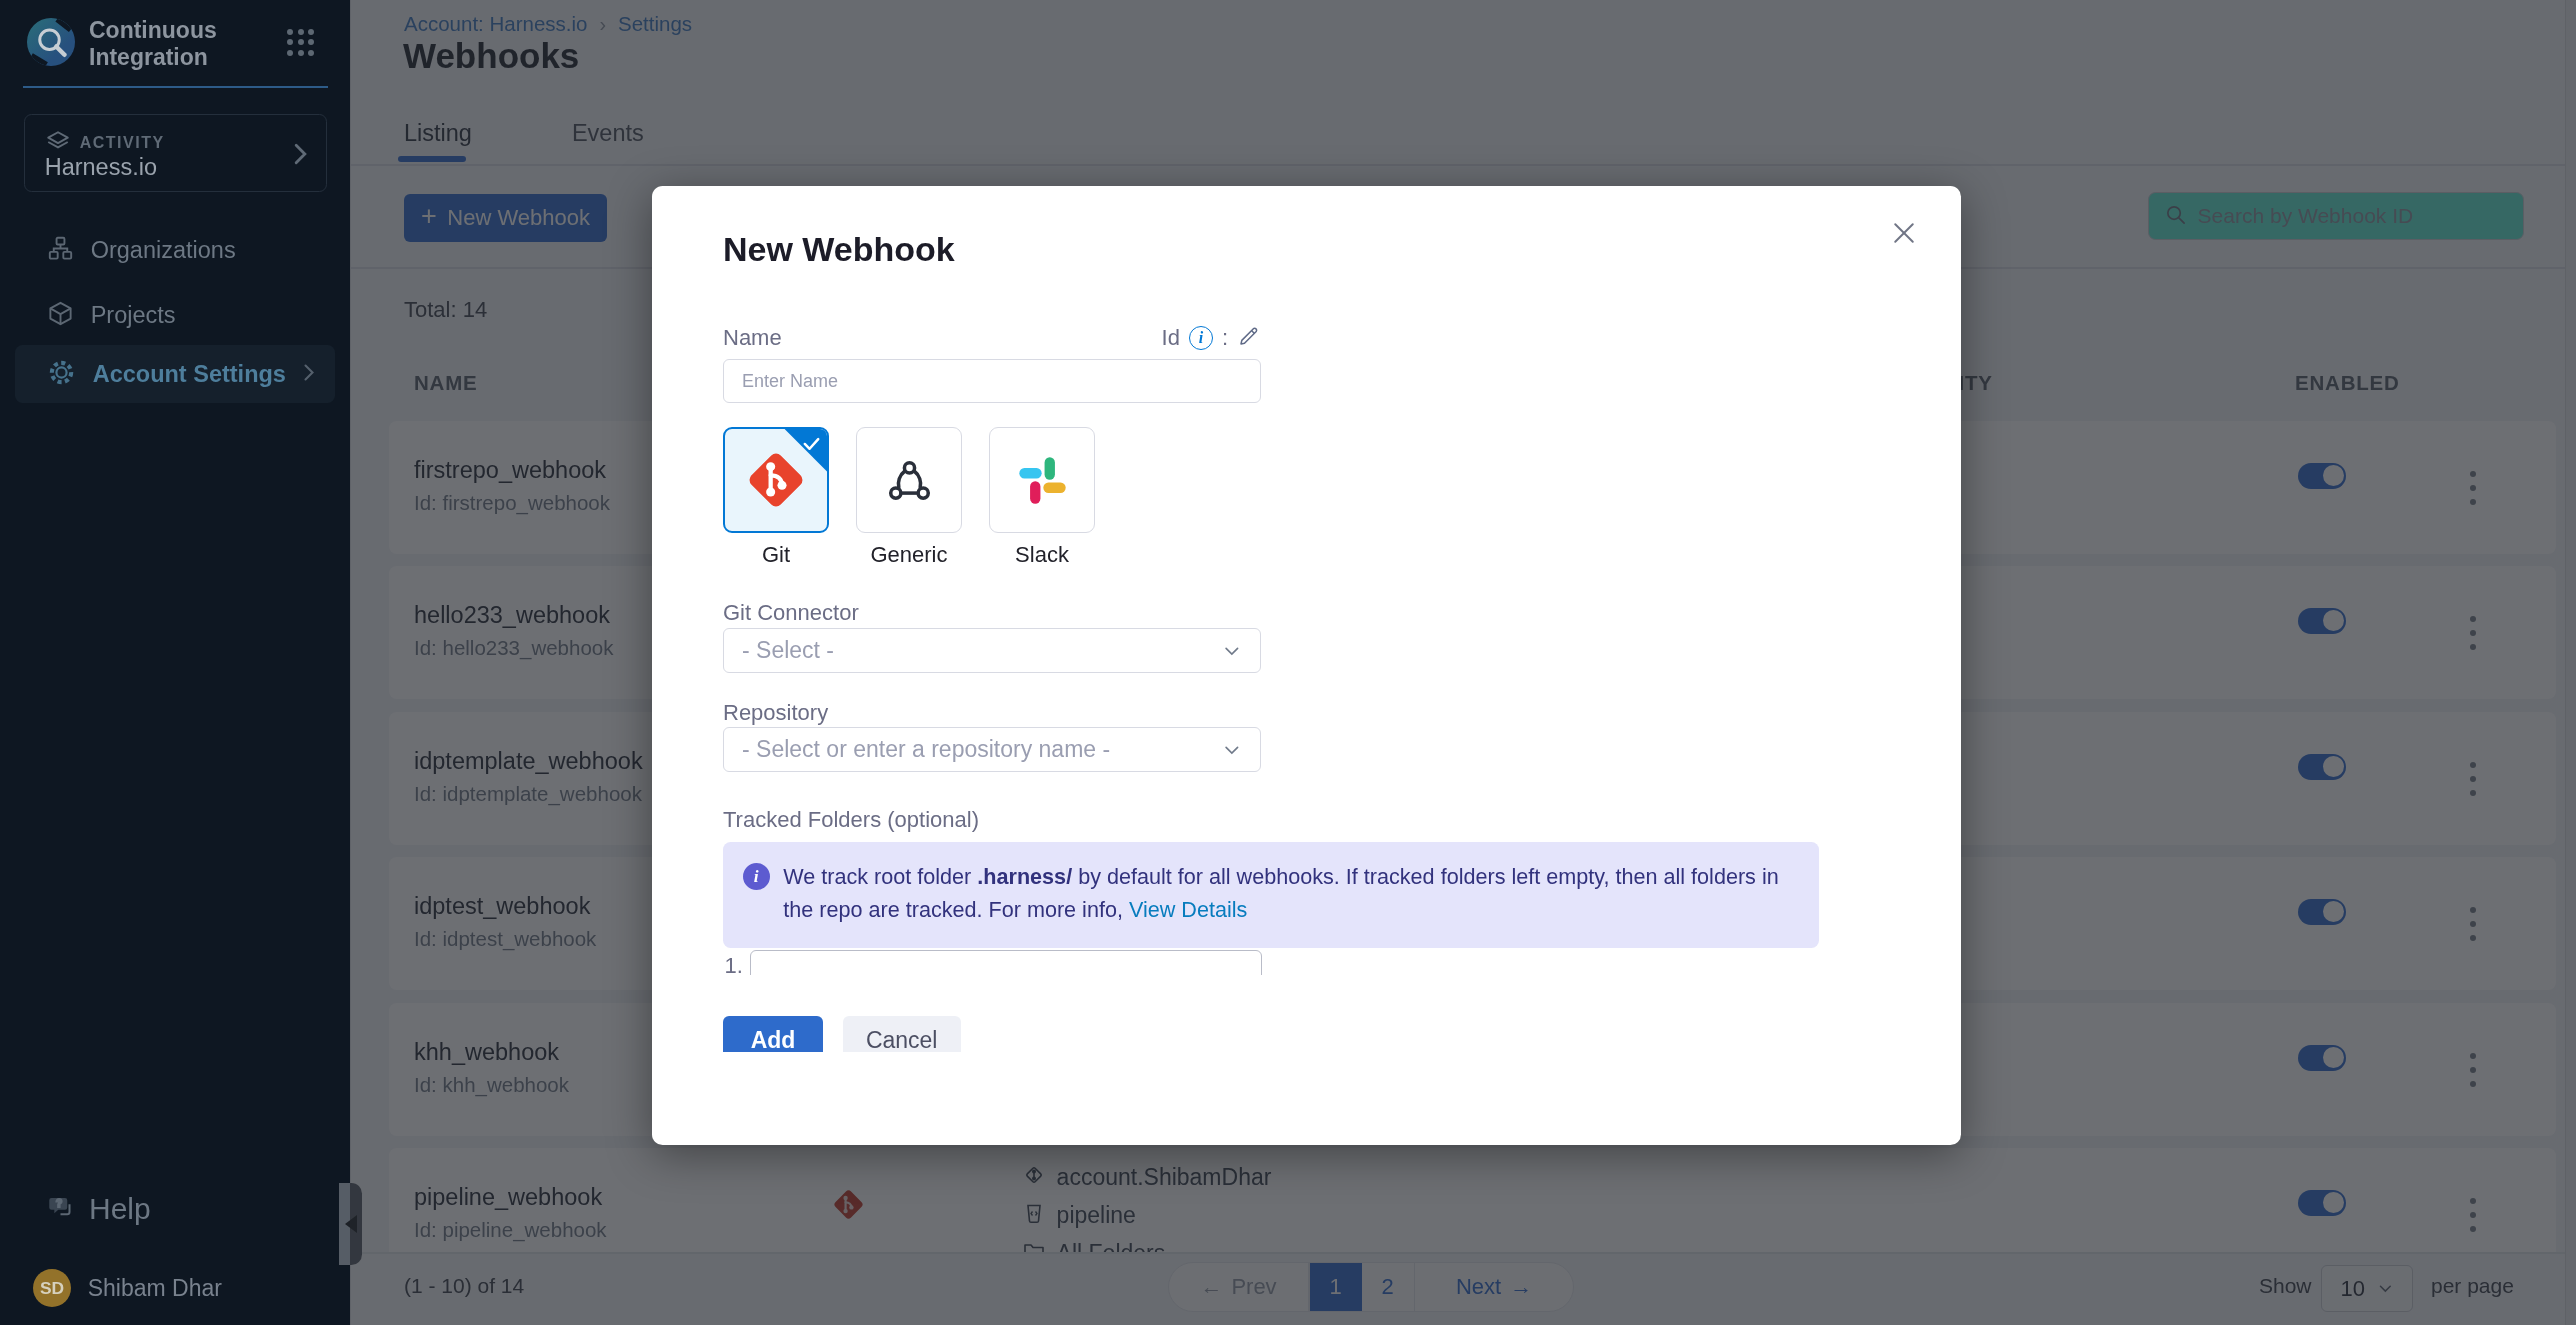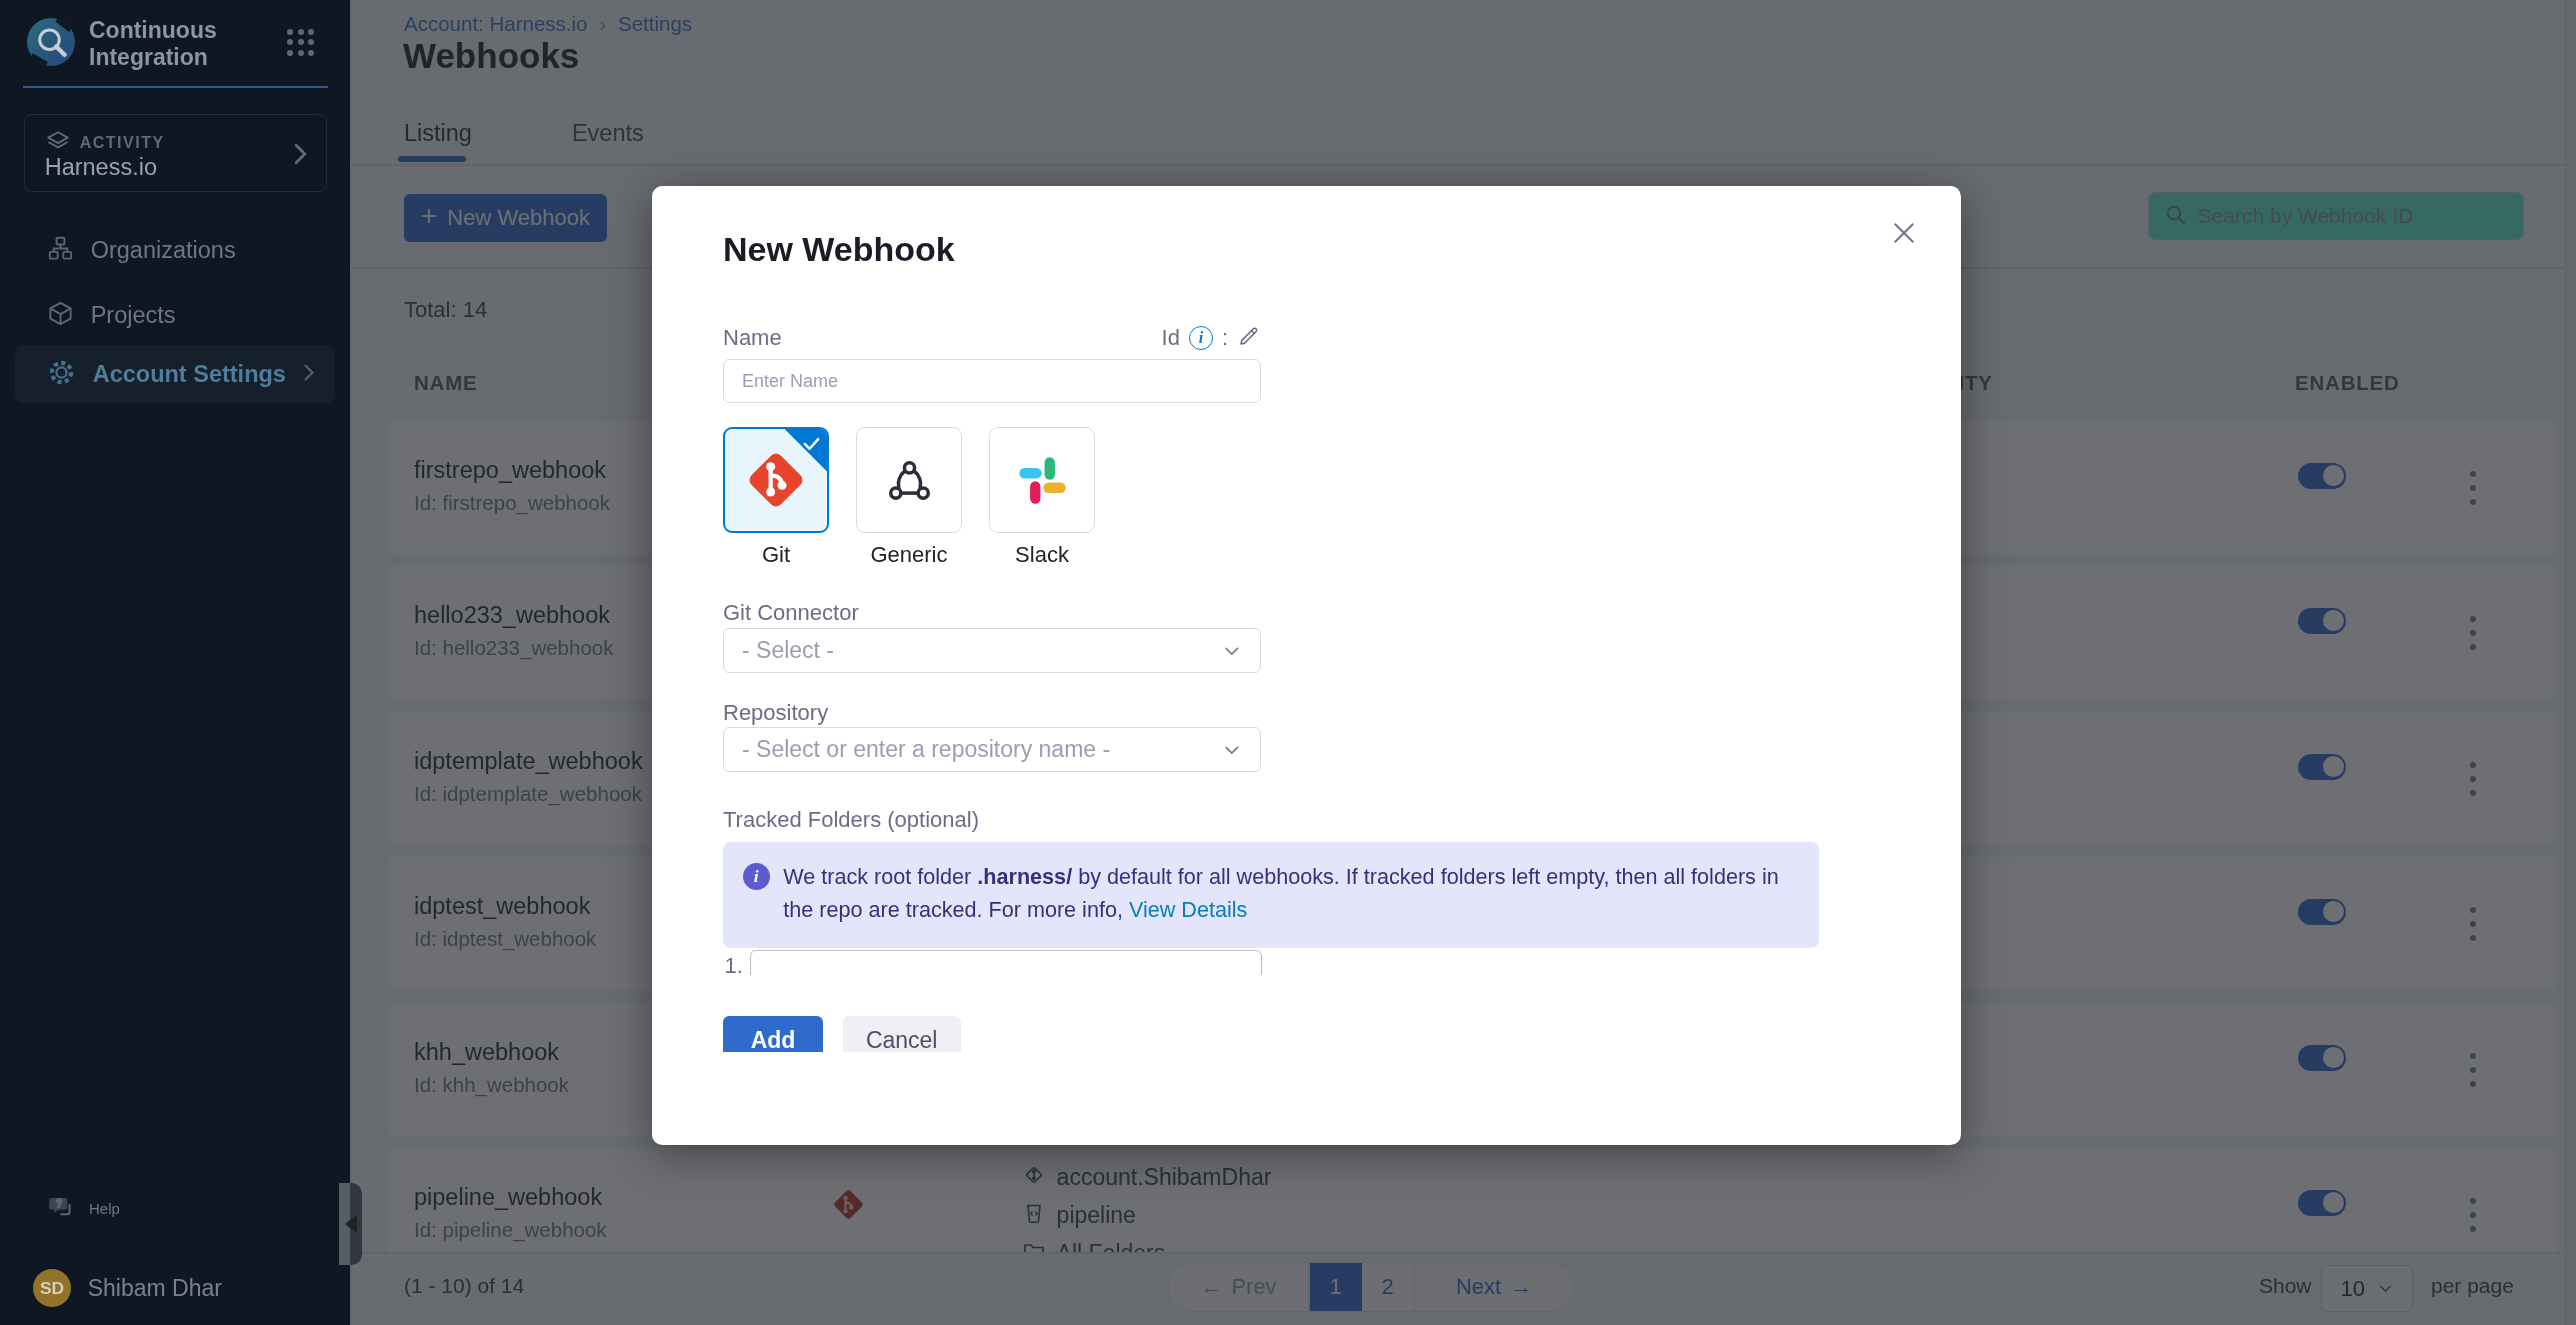--- a/index.html
+++ b/index.html
@@ -20,21 +20,21 @@
   .account-label-row { position:absolute; left:19.7px; top:13.6px; display:flex; align-items:center; gap:9px; }
   .account-label { font-size:16px; font-weight:700; letter-spacing:1.5px; color:#5f6a76; }
   .account-name { position:absolute; left:19.7px; top:39px; font-size:23.5px; color:#9aa3ad; }
   .account-chev { position:absolute; right:13.6px; top:26px; }
   .menu-item { position:absolute; left:15px; width:320px; height:48px; display:flex; align-items:center; gap:16.7px; padding-left:32px; cursor:pointer; border-radius:7.6px; }
   .menu-item .mi-label { font-size:23.5px; color:#6d7884; }
   .menu-item.selected { background:#15202c; height:58px; }
   .menu-item.selected .mi-label { color:#4e7e9c; font-weight:700; }
   .mi-chev { position:absolute; right:16.7px; top:50%; transform:translateY(-50%); }
   .help-item { position:absolute; left:15px; top:1186px; width:227px; height:45px; display:flex; align-items:center; gap:15px; padding-left:32px; cursor:pointer; }
-  .help-label { font-size:15px; color:#6d7884; }
+  .help-label { font-size:30px; color:#6d7884; }
   .user-item { position:absolute; left:15px; top:1264px; width:318px; height:48px; display:flex; align-items:center; gap:16.7px; padding-left:18px; cursor:pointer; }
   .avatar { width:38px; height:38px; border-radius:50%; background:#93722a; color:#d6d0bd; font-size:17.4px; font-weight:700; display:flex; align-items:center; justify-content:center; }
   .user-name { font-size:23px; color:#79828e; }
   .collapse-handle { position:absolute; left:339px; top:1183px; width:23px; height:82px; background:#565d66; border-radius:0 10.6px 10.6px 0; z-index:6; cursor:pointer; display:flex; align-items:center; justify-content:center; }
   .collapse-handle .tri { width:0; height:0; border-top:9.8px solid transparent; border-bottom:9.8px solid transparent; border-right:12px solid #1c2026; }
 
   
   .main { position:absolute; left:350px; top:0; width:2226px; height:1326px; background:#f0f2f5; border-left:1.5px solid #d8dce2; }
   .breadcrumb { position:absolute; left:53px; top:12px; display:flex; align-items:center; gap:12px; font-size:20.5px; }
   .crumb { color:#3d7ac2; cursor:pointer; }

